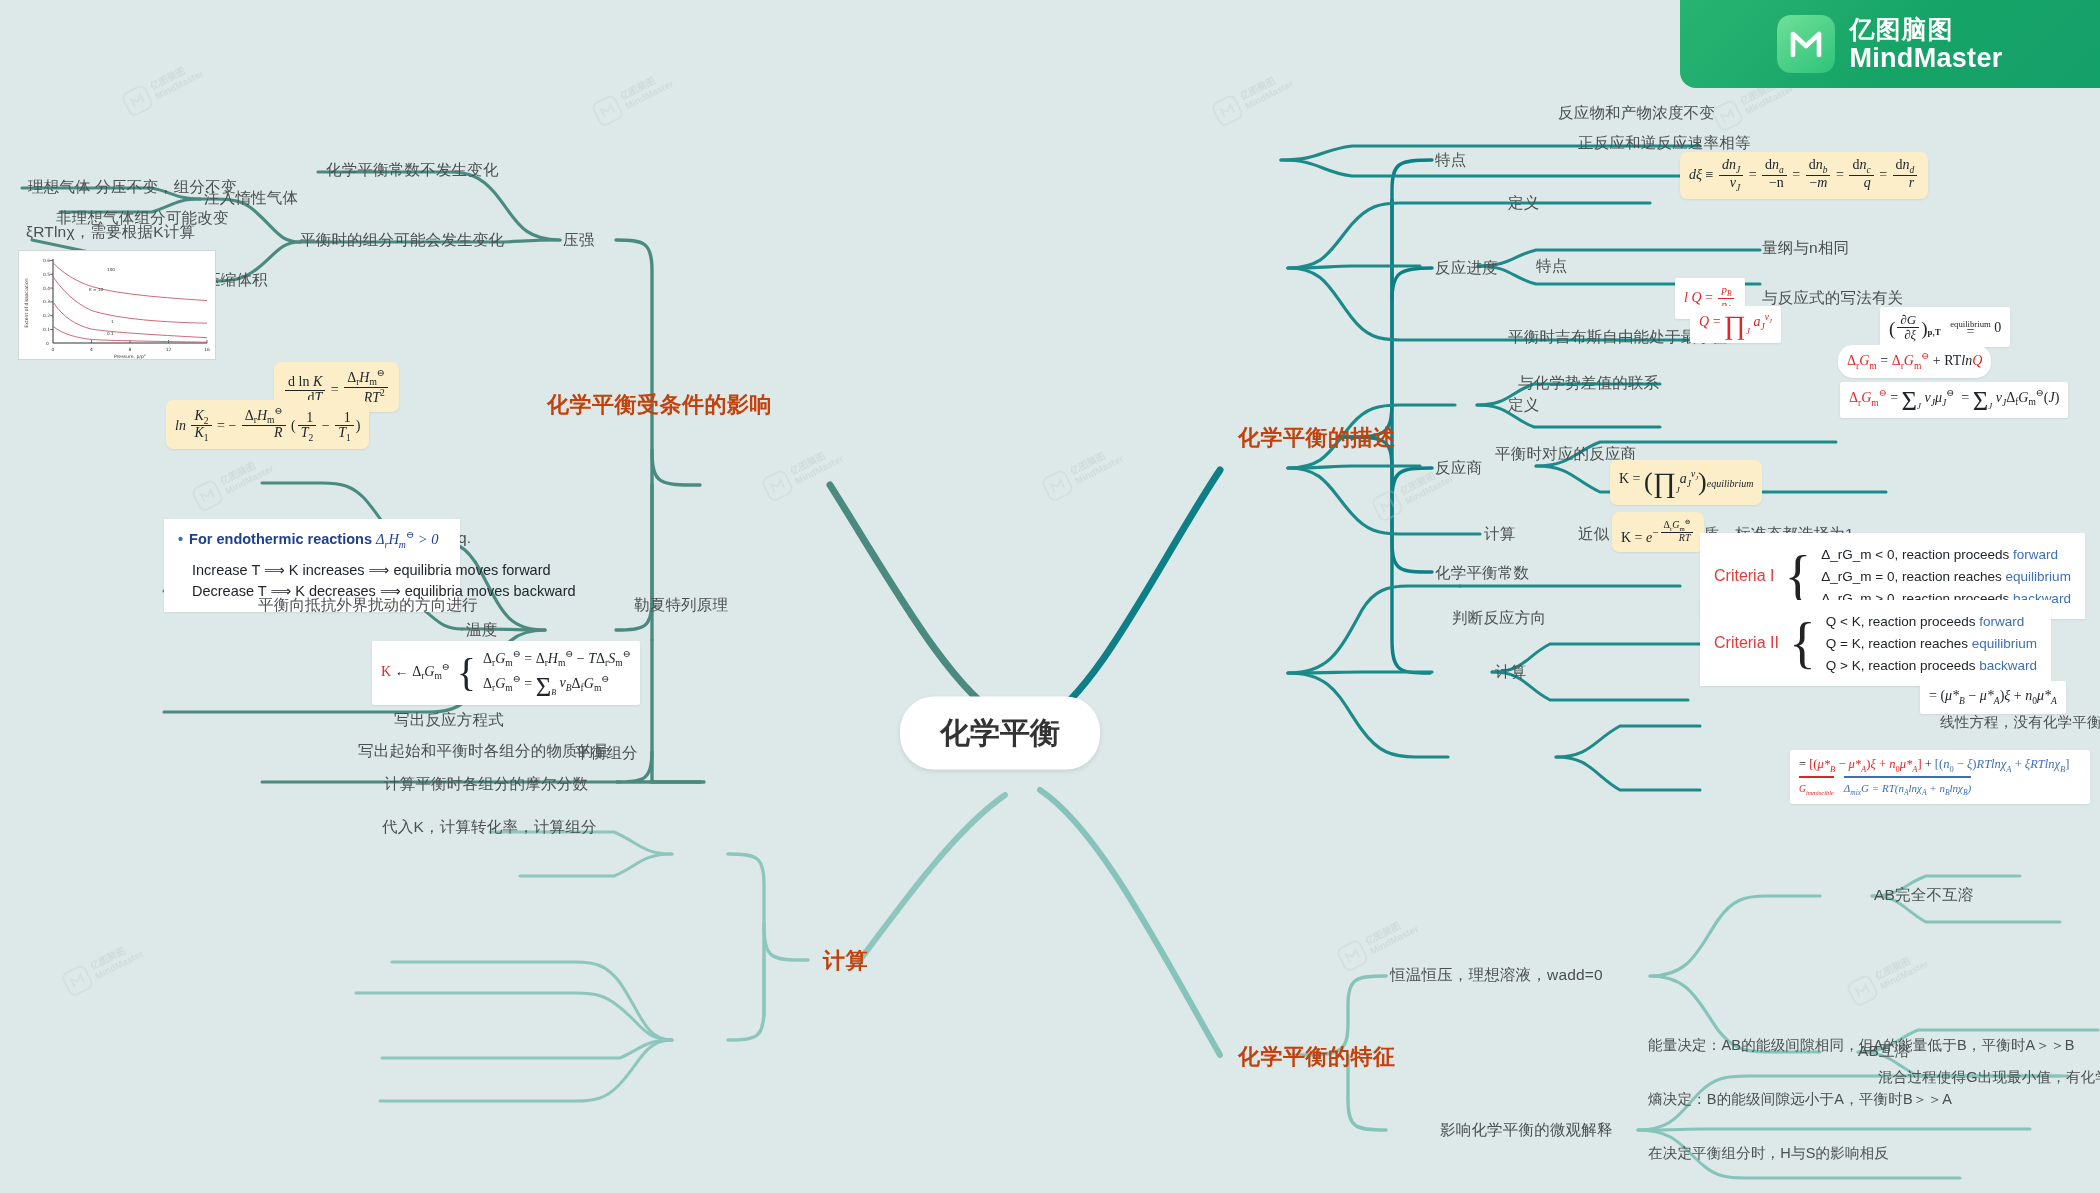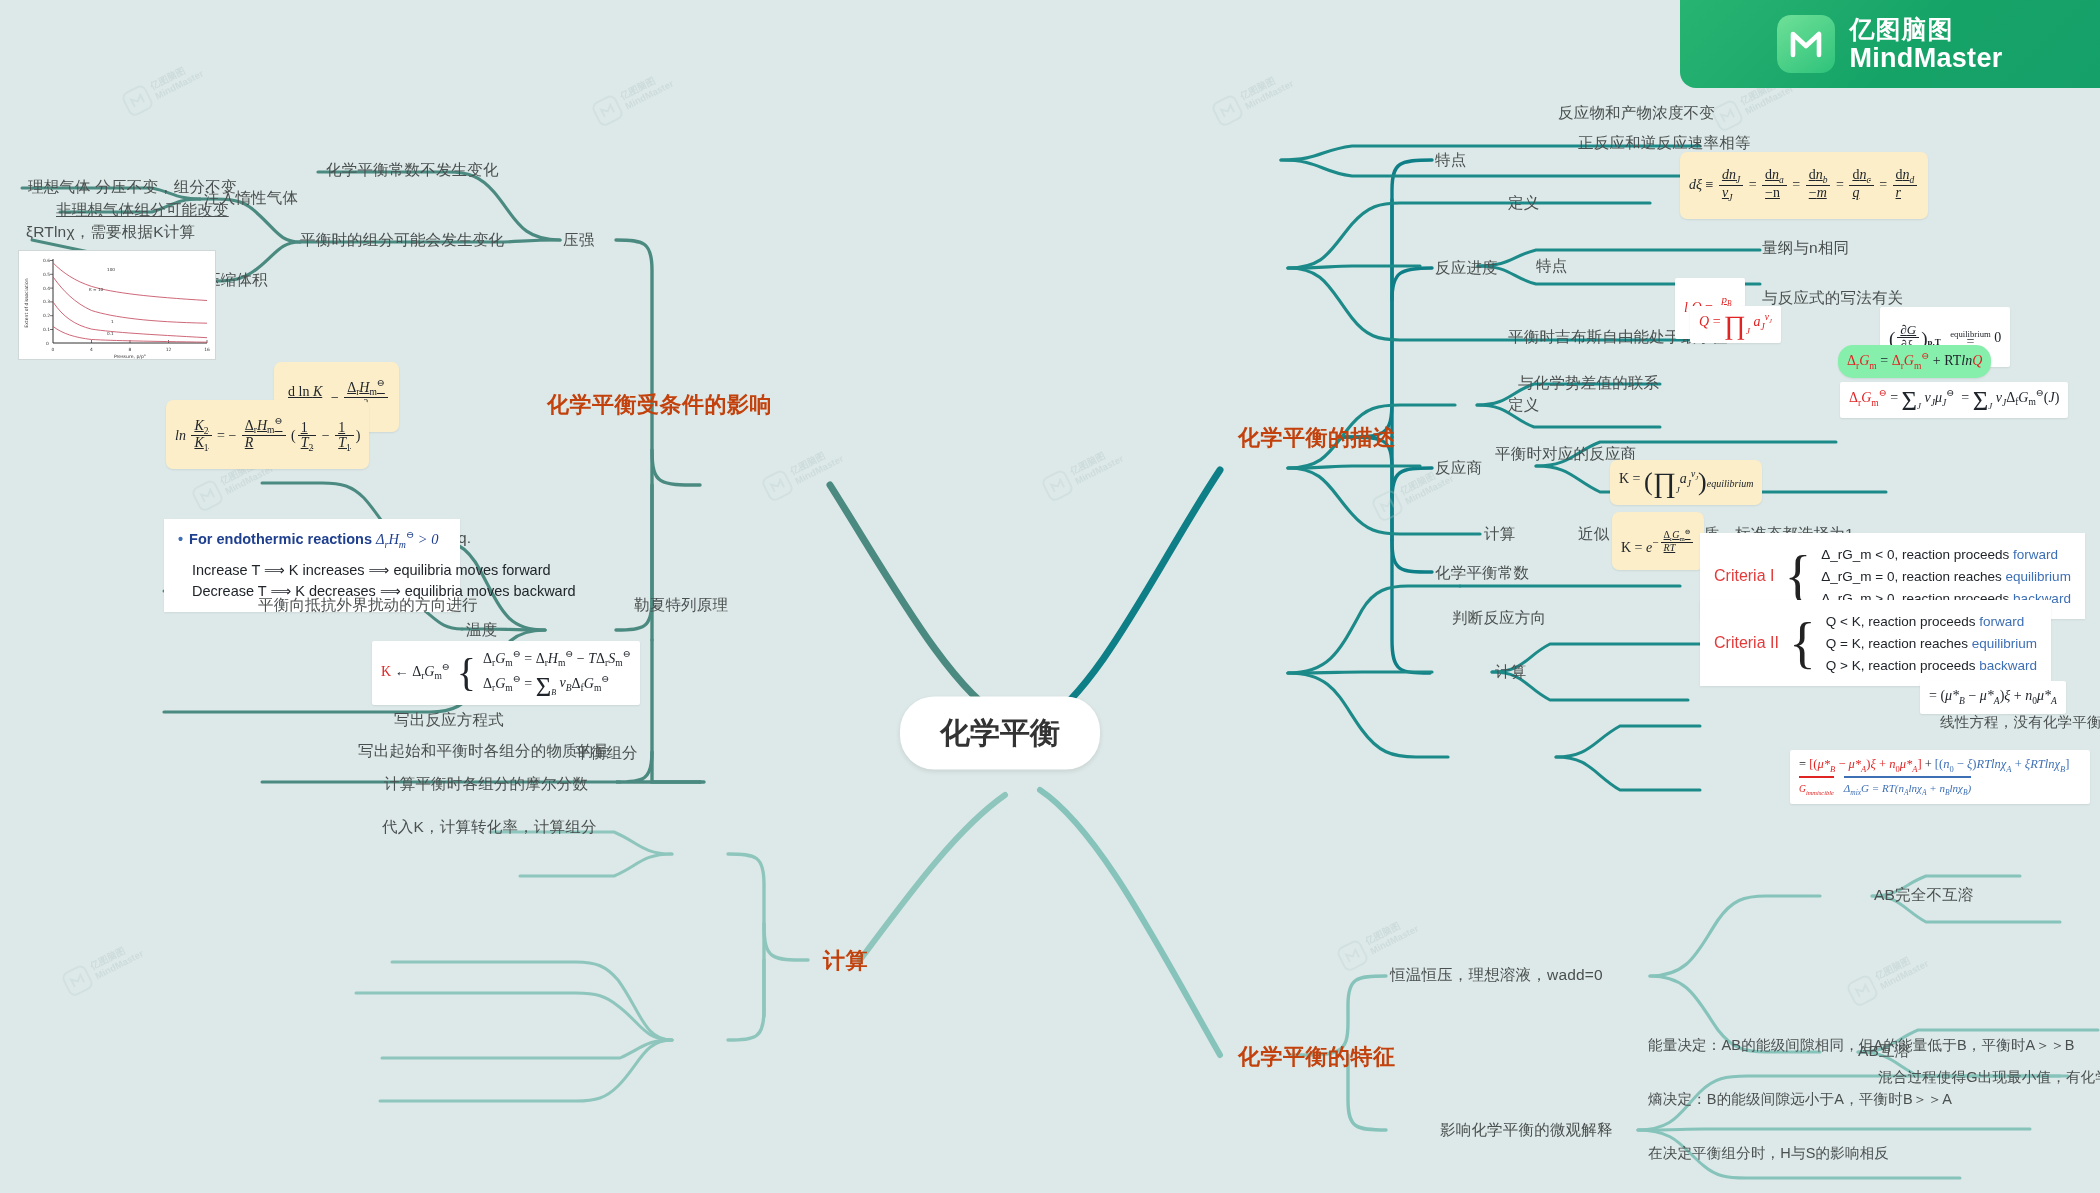--- a/index.html
+++ b/index.html
@@ -56,27 +56,27 @@
   .main-topic { font-size:22px; font-weight:bold; color:#c2410c; letter-spacing:.5px; }
 
   
   .fml {
     background:#fff; color:#20252b; border-radius:2px;
     padding:6px 9px; box-shadow:0 1px 2px rgba(0,0,0,.08);
     font-family:"Liberation Serif","DejaVu Serif",serif;
     font-size:14px; line-height:1.25;
   }
   .fml.cream { background:#fbeec8; border-radius:7px; }
-  .fml.lav  { background:#86efac; border-radius:15px; }
+  .fml.lav  { background:#ffffff; border-radius:15px; }
   .red  { color:#e02424; }
   .blue { color:#3d6fb4; }
 
   i.mi { font-style:italic; font-family:"Liberation Serif","DejaVu Serif",serif; }
   sub { font-size:.68em; } sup { font-size:.68em; }
-  .frac { display:inline-block; vertical-align:-0.55em; text-align:left; line-height:1.05; margin:10px 2px;text-decoration:underline;}
+  .frac { display:inline-block; vertical-align:-0.55em; text-align:right; line-height:1.05; margin:0 2px;}
   .frac .num { display:block; border-bottom:1px solid currentColor; padding:0 3px; }
   .frac .den { display:block; padding:0 3px; }
   .big { font-size:1.9em; line-height:.7em; vertical-align:-.32em; display:inline-block;}
   .ustack{display:inline-block;text-align:center;vertical-align:middle;line-height:1;}
   .ustack .top{display:block;font-size:.62em;}
 
   
   .card {
     background:#fff; padding:10px 14px; font-size:13.5px; color:#20252b;
     box-shadow:0 1px 2px rgba(0,0,0,.07);
@@ -435,21 +435,21 @@
   <div class="node lbl sm" style="left:1648px;top:1036px;">能量决定：AB的能级间隙相同，但A的能量低于B，平衡时A＞＞B</div>
   <div class="node lbl sm" style="left:1648px;top:1090px;">熵决定：B的能级间隙远小于A，平衡时B＞＞A</div>
   <div class="node lbl sm" style="left:1648px;top:1144px;">在决定平衡组分时，H与S的影响相反</div>
 
   <div class="node lbl" style="left:563px;top:230px;">压强</div>
   <div class="node lbl" style="left:326px;top:160px;">化学平衡常数不发生变化</div>
   <div class="node lbl" style="left:300px;top:230px;">平衡时的组分可能会发生变化</div>
 
   <div class="node lbl" style="left:204px;top:188px;">注入惰性气体</div>
   <div class="node lbl" style="left:28px;top:177px;">理想气体 分压不变，组分不变</div>
-  <div class="node lbl" style="left:56px;top:200px;text-decoration:underline;">非理想气体组分可能改变</div>
+  <div class="node lbl" style="left:56px;top:208px;">非理想气体组分可能改变</div>
 
   <div class="node lbl" style="left:205px;top:270px;">压缩体积</div>
   <div class="node lbl" style="left:26px;top:222px;">ξRTlnχ，需要根据K计算</div>
 
   <div class="chartbox" style="left:18px;top:250px;width:198px;height:110px;">
     <svg width="198" height="110" viewBox="0 0 198 110">
       <g font-family="DejaVu Sans, sans-serif">
 
         <line x1="34" y1="92" x2="188" y2="92" stroke="#333" stroke-width="1"></line>
         <line x1="34" y1="92" x2="34" y2="8" stroke="#333" stroke-width="1"></line>

